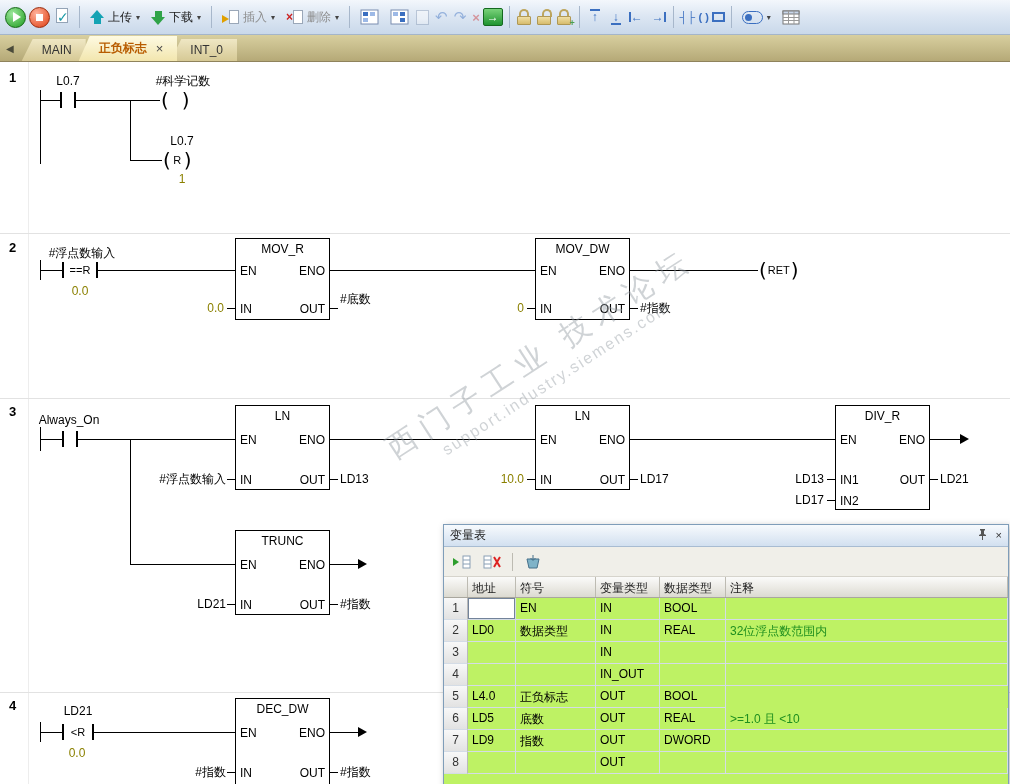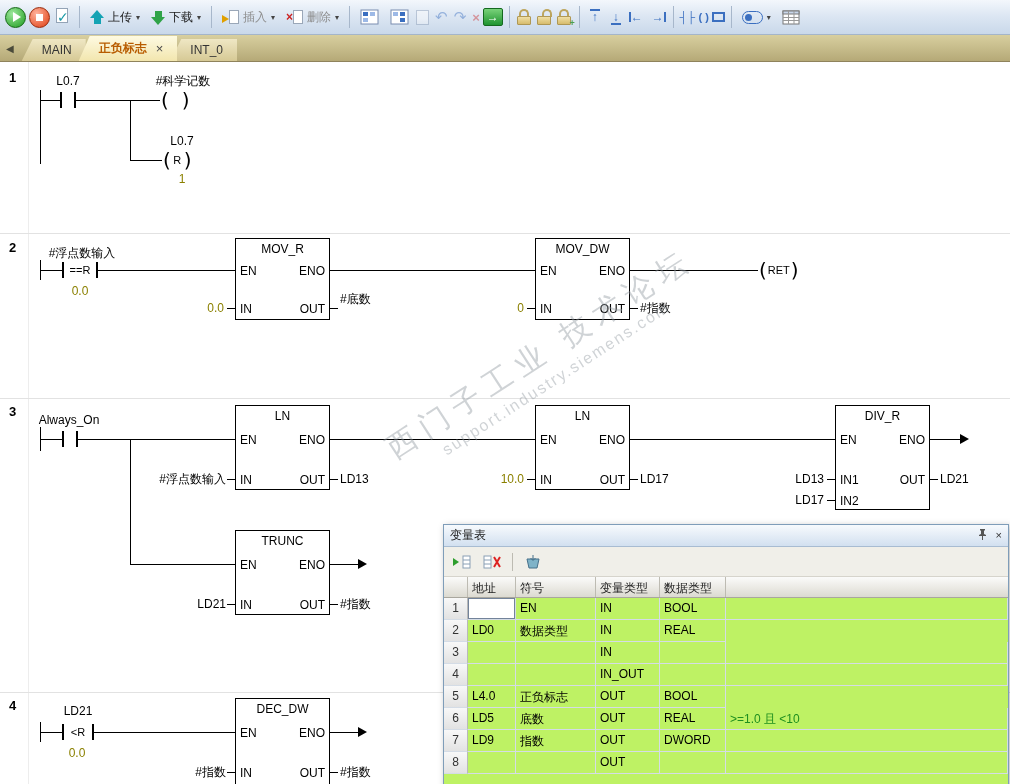--- a/index.html
+++ b/index.html
@@ -445,36 +445,38 @@
             <path d="M9 1v5M6.5 4L9 6.5 11.5 4" stroke="#46708a" fill="none"></path>
           </svg>
       </span>
     </div>
     <div class="vhead">
       <div class="hnum"></div>
       <div class="caddr">地址</div>
       <div class="csym">符号</div>
       <div class="cvt">变量类型</div>
       <div class="cdt">数据类型</div>
+      <div class="ccm" style="color:#222">注释</div>
     </div>
 
     <div class="vrow">
       <div class="cnum">1</div>
       <div class="caddr cur"></div>
       <div class="csym">EN</div>
       <div class="cvt">IN</div>
       <div class="cdt">BOOL</div>
       <div class="ccm"></div>
     </div>
     <div class="vrow">
       <div class="cnum">2</div>
       <div class="caddr">LD0</div>
       <div class="csym">数据类型</div>
       <div class="cvt">IN</div>
       <div class="cdt">REAL</div>
+      <div class="ccm">32位浮点数范围内</div>
     </div>
     <div class="vrow">
       <div class="cnum">3</div>
       <div class="caddr"></div>
       <div class="csym"></div>
       <div class="cvt">IN</div>
       <div class="cdt"></div>
       <div class="ccm"></div>
     </div>
     <div class="vrow">

